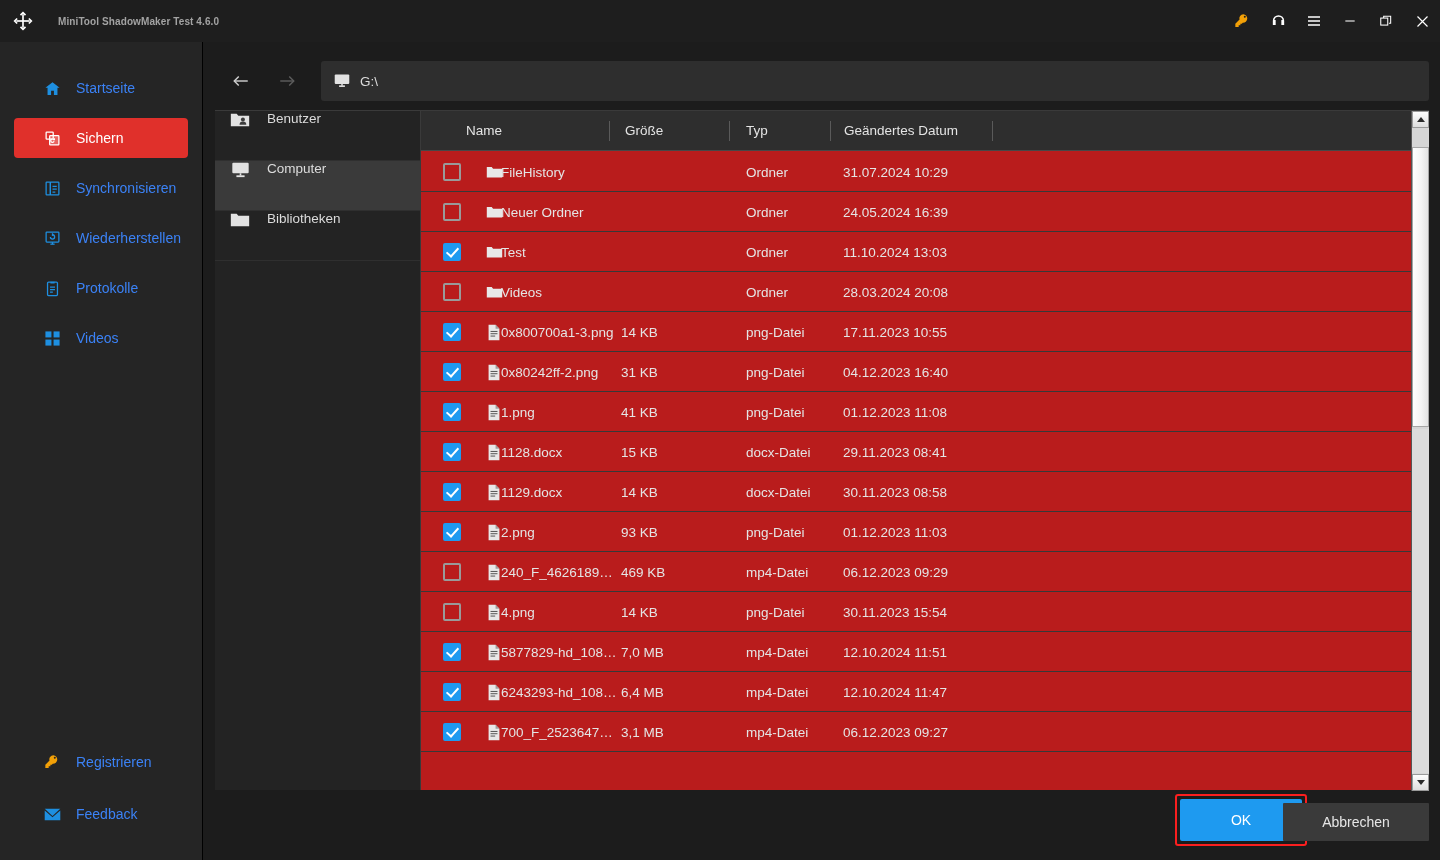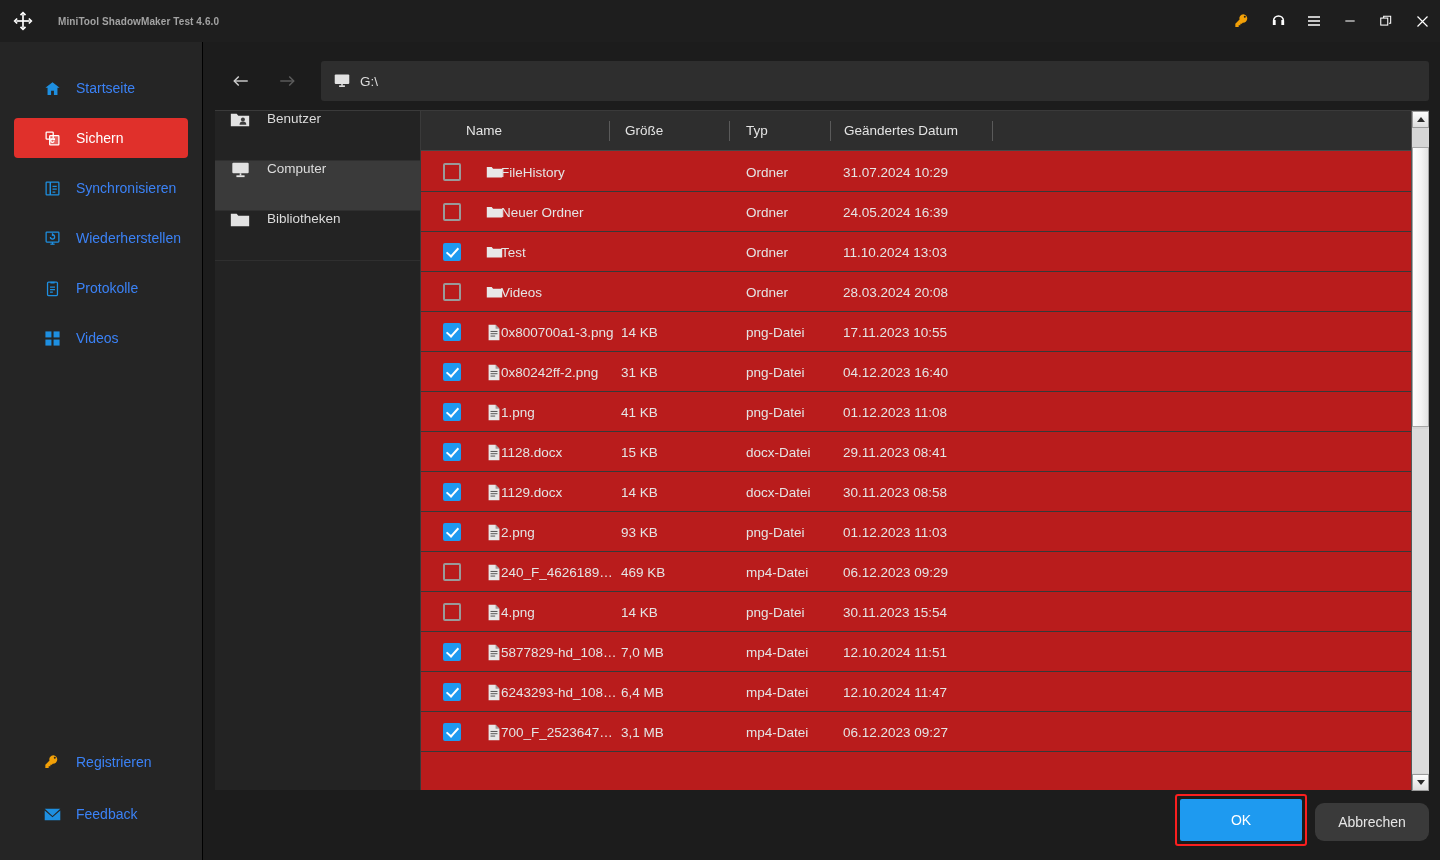--- a/index.html
+++ b/index.html
@@ -181,22 +181,22 @@
     position: absolute; right: 133px; bottom: 14px;
     padding: 3px; border: 2px solid #fb1f1f; border-radius: 3px;
   }
   #ok-button {
     width: 122px; height: 42px; background: #1e9af0; color: #fff;
     border: none; border-radius: 2px; font-size: 14px; cursor: pointer;
     font-family: "Liberation Sans", sans-serif;
   }
   #cancel-button {
     position: absolute; right: 11px; bottom: 19px;
-    width: 114px; height: 38px; background: #3a3a3a; color: #e6e6e6;
-    border: none; border-radius: 9px; font-size: 14px; cursor: pointer;
+    width: 146px; height: 38px; background: #3a3a3a; color: #e6e6e6;
+    border: none; border-radius: 1px; font-size: 14px; cursor: pointer;
     font-family: "Liberation Sans", sans-serif;
   }
   svg { display: block; }
 </style>
 </head>
 <body>
 
 <div id="titlebar">
   <span id="app-logo">
     <svg width="20" height="20" viewBox="0 0 24 24" fill="none" stroke="#ffffff" stroke-width="2">

